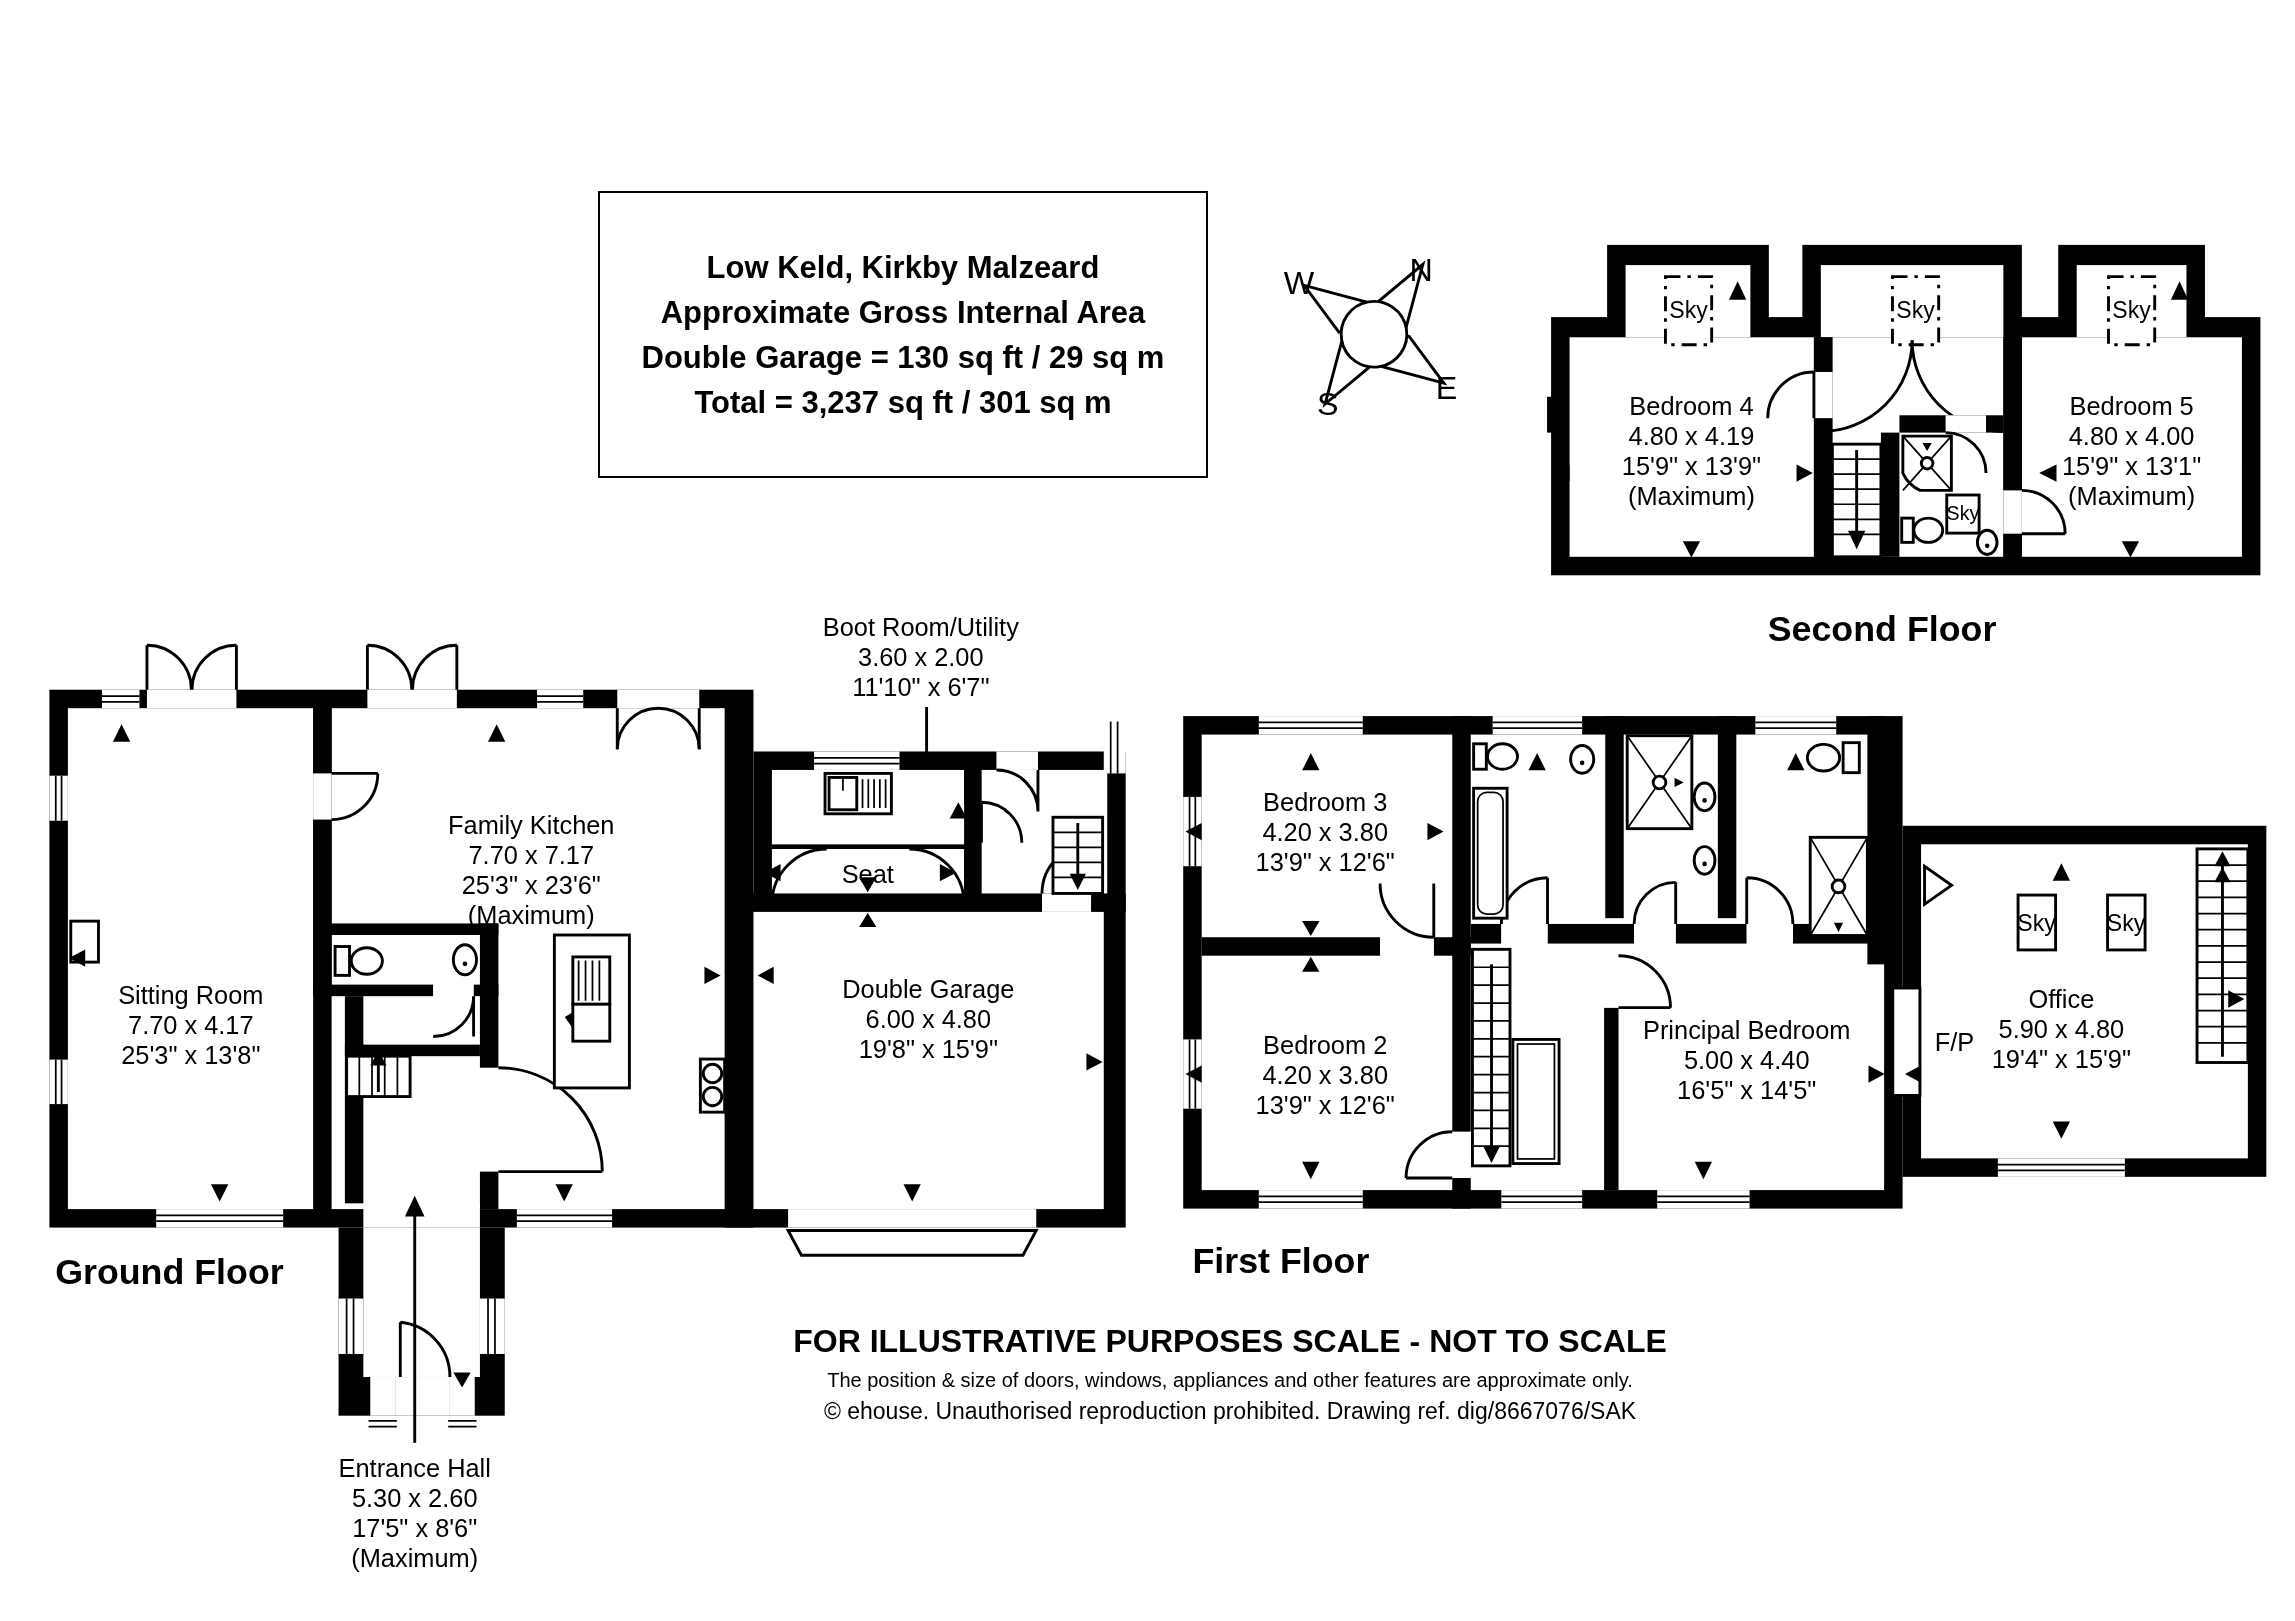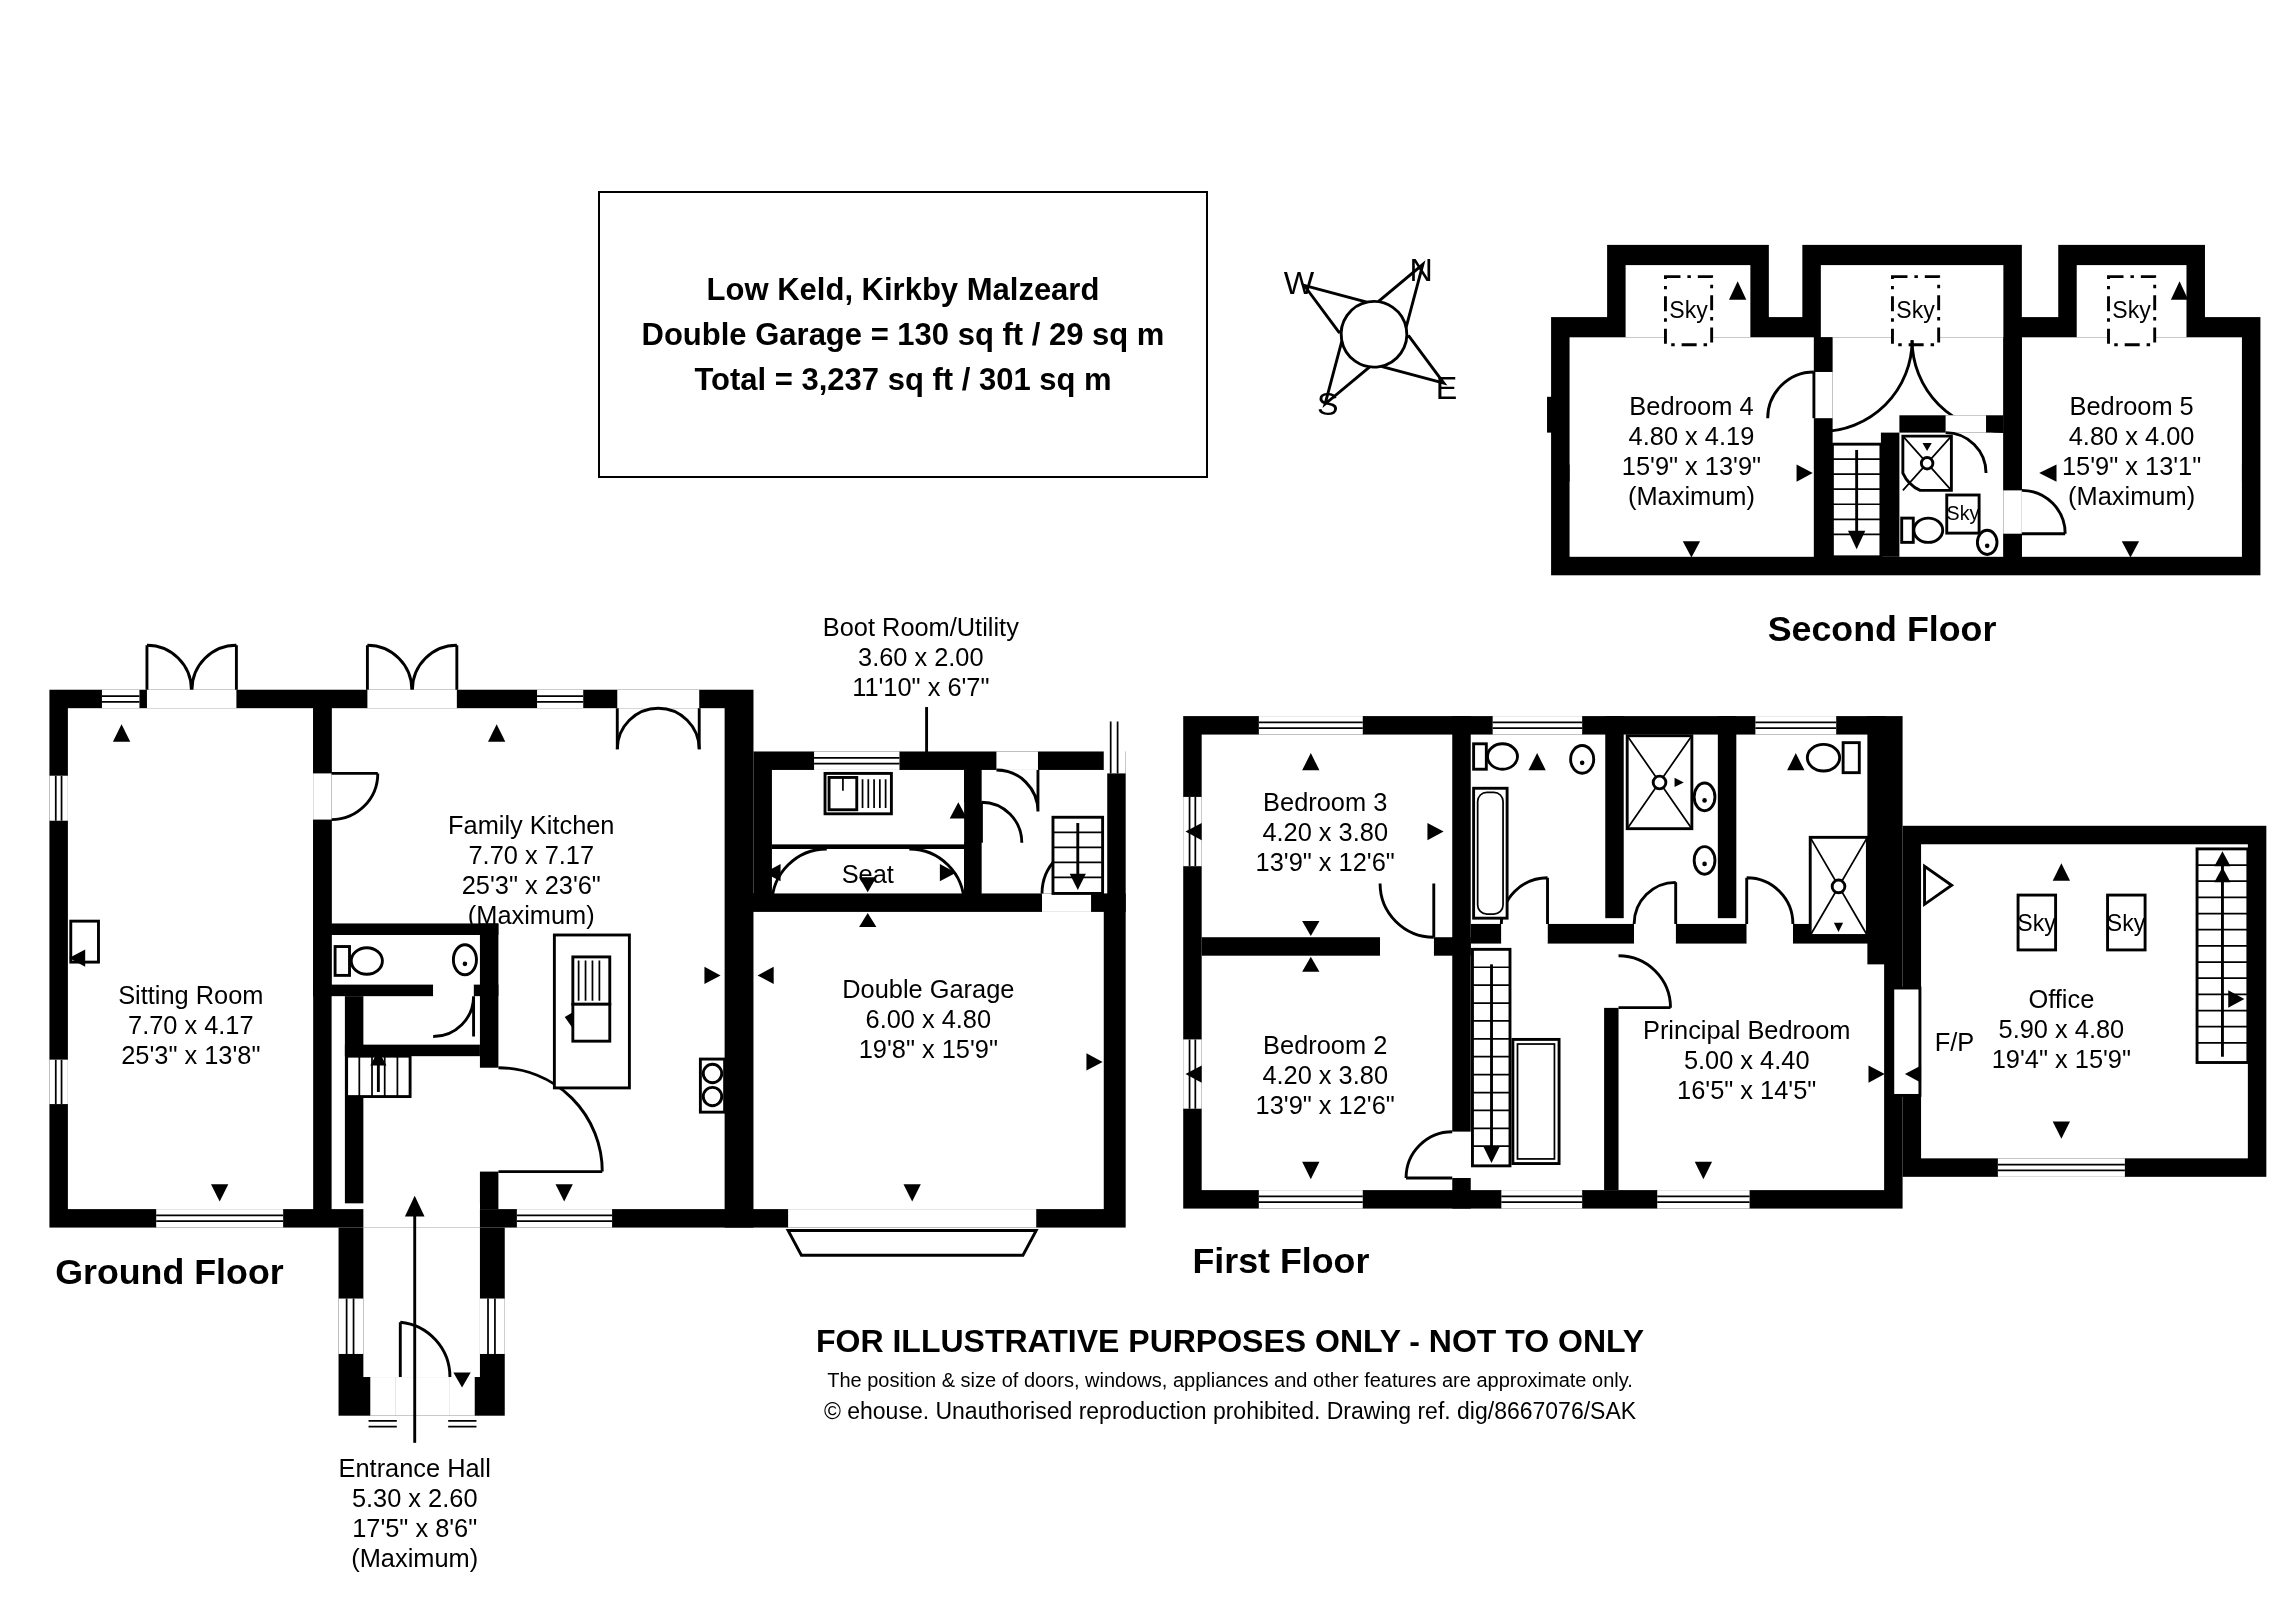--- a/index.html
+++ b/index.html
@@ -31,20 +31,21 @@
   .cp{font-size:56px;text-anchor:middle;}
   .dash{fill:#fff;stroke:#000;stroke-width:5;stroke-dasharray:26 12 6 12;}
 </style>
 </head>
 <body>
 
 <div id="canvas">
 
   <div id="titlebox" class="abs">
     <div>Low Keld, Kirkby Malzeard</div>
+    <div>Approximate Gross Internal Area</div>
     <div>Double Garage = 130 sq ft / 29 sq m</div>
     <div>Total = 3,237 sq ft / 301 sq m</div>
   </div>
 
   <svg class="abs" style="left:1241px;top:219px" width="289" height="242" viewBox="0 0 500 420">
     <g transform="rotate(35 230 200)">
       <path class="fx" stroke-width="8" d="M230,52 L268,156 A57,57 0 0 1 204,148 Z"></path>
       <path class="fx" stroke-width="8" d="M378,200 L274,238 A57,57 0 0 1 282,168 Z"></path>
       <path class="fx" stroke-width="8" d="M230,348 L192,244 A57,57 0 0 1 256,252 Z"></path>
       <path class="fx" stroke-width="8" d="M82,200 L186,162 A57,57 0 0 1 178,232 Z"></path>
@@ -519,19 +520,19 @@
     </g>
     <g>
       <text class="lbl" x="1530" y="545">Office</text>
       <text class="lbl" x="1530" y="597">5.90 x 4.80</text>
       <text class="lbl" x="1530" y="649">19'4" x 15'9"</text>
     </g>
     <text class="big" x="25" y="1005">First Floor</text>
   </svg>
 
   <div id="footer" class="abs">
-    <div class="f1">FOR ILLUSTRATIVE PURPOSES ONLY - NOT TO ONLY</div>
+    <div class="f1">FOR ILLUSTRATIVE PURPOSES SCALE - NOT TO SCALE</div>
     <div class="f2">The position &amp; size of doors, windows, appliances and other features are approximate only.</div>
     <div class="f3">© ehouse. Unauthorised reproduction prohibited. Drawing ref. dig/8667076/SAK</div>
   </div>
 
 </div>
 
 
 </body></html>

